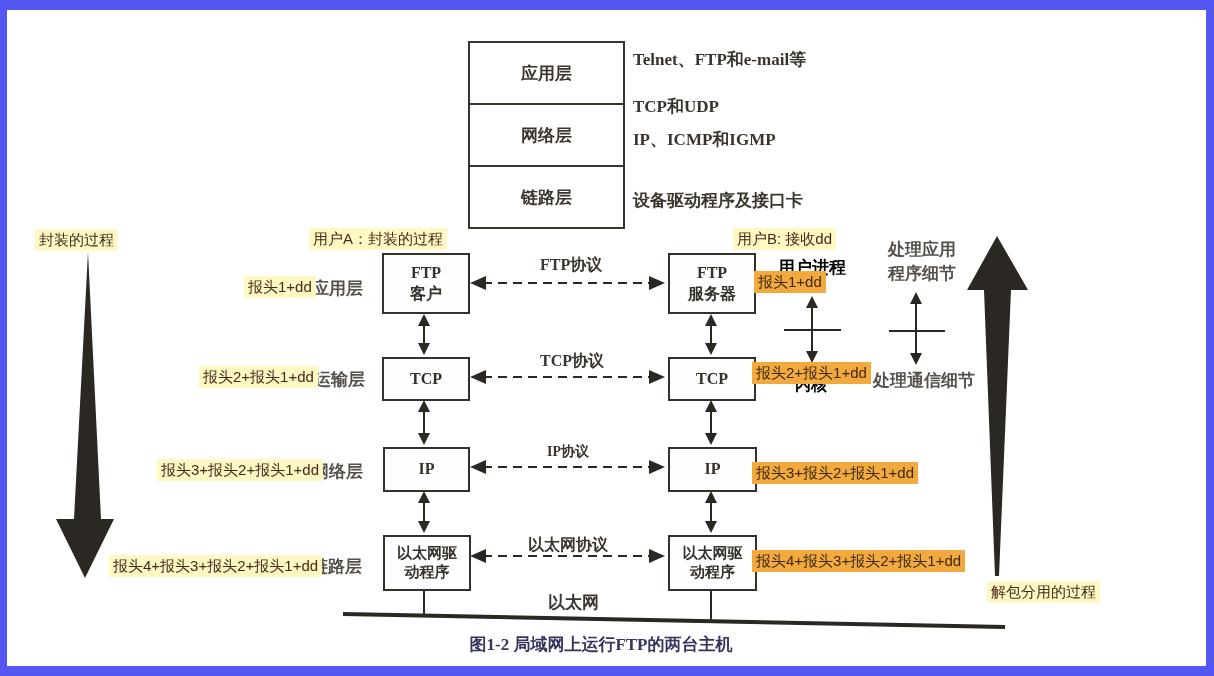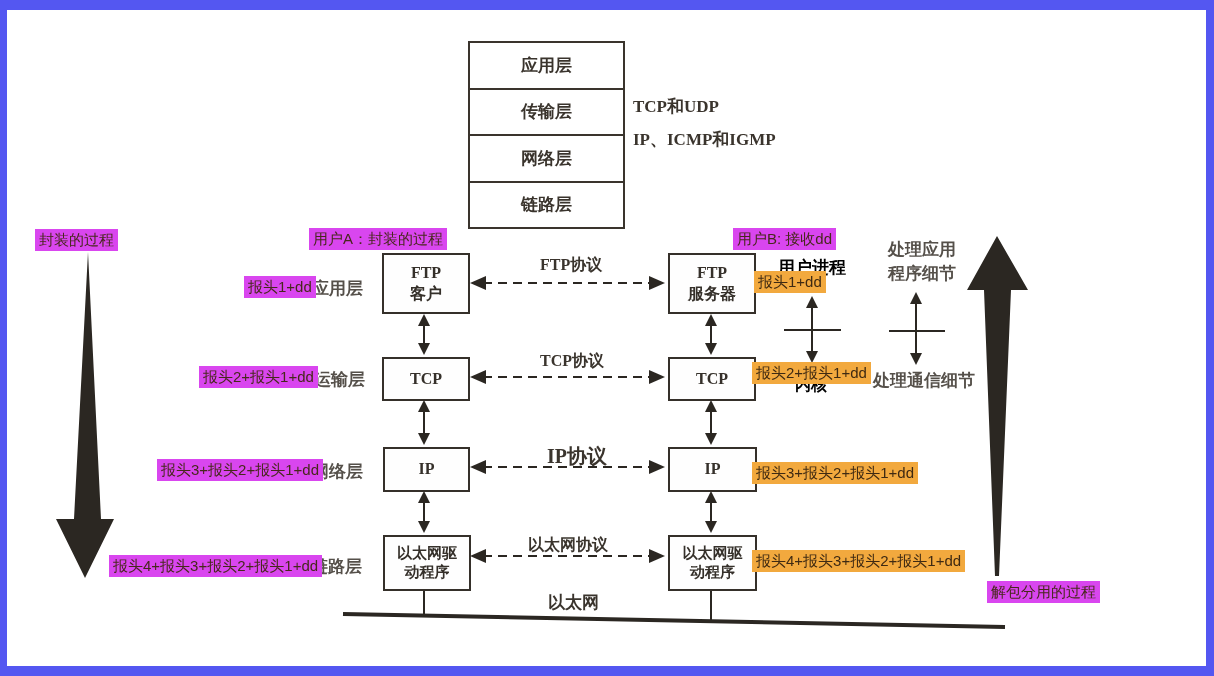--- a/index.html
+++ b/index.html
@@ -16,21 +16,21 @@
         color:#35302a;line-height:1.3;z-index:2;}
   
   .ltable{position:absolute;left:468px;top:41px;width:153px;height:184px;
           border:2px solid #3a342d;display:flex;flex-direction:column;z-index:2;}
   .ltable .row{flex:1;display:flex;align-items:center;justify-content:center;
           font-family:"Liberation Serif",serif;font-weight:bold;font-size:17px;color:#3a342d;}
   .ltable .row + .row{border-top:2px solid #3a342d;}
   
   .tag{position:absolute;font-size:15px;line-height:20px;padding:1px 4px;color:#47281c;
        white-space:nowrap;z-index:4;}
-  .tag.salmon{background:#d946ef;}
+  .tag.salmon{background:#fef9c3;}
   .tag.orange{background:#f2a93e;color:#3f2a12;}
   .svglayer{position:absolute;left:0;top:0;z-index:1;}
   
   .frame{position:absolute;background:#5457f1;z-index:10;}
   .watermark{position:absolute;left:1072px;top:666px;font-size:15px;color:#b6bac3;
        white-space:nowrap;z-index:5;}
   .caption{position:absolute;left:400px;top:633px;width:402px;text-align:center;
        font-family:"Liberation Serif",serif;font-weight:bold;font-size:17px;
        color:#35355e;z-index:3;white-space:nowrap;}
 </style>
@@ -105,26 +105,27 @@
         <line x1="916" y1="301" x2="916" y2="356"></line>
         <polygon stroke="none" points="916,292 910,304 922,304"></polygon>
         <polygon stroke="none" points="916,365 910,353 922,353"></polygon>
         <line x1="889" y1="331" x2="945" y2="331"></line>
       </g>
     </g>
   </svg>
 
   <div class="ltable">
     <div class="row">应用层</div>
-    <div class="row">传输层</div>
     <div class="row">网络层</div>
     <div class="row">链路层</div>
   </div>
+  <div class="abs book" style="left:633px;top:48px;font-size:17px;">Telnet、FTP和e-mail等</div>
   <div class="abs book" style="left:633px;top:95px;font-size:17px;text-align:right;">TCP和UDP</div>
   <div class="abs book" style="left:633px;top:128px;font-size:17px;">IP、ICMP和IGMP</div>
+  <div class="abs book" style="left:633px;top:189px;font-size:17px;">设备驱动程序及接口卡</div>
 
   <div class="pbox" style="left:382px;top:253px;width:84px;height:57px;">
     <span>FTP</span>
     <span>客户</span>
   </div>
   <div class="pbox" style="left:382px;top:357px;width:84px;height:40px;">
     <span>TCP</span>
   </div>
   <div class="pbox" style="left:383px;top:447px;width:83px;height:41px;">
     <span>IP</span>
@@ -144,21 +145,21 @@
   <div class="pbox" style="left:668px;top:447px;width:85px;height:41px;">
     <span>IP</span>
   </div>
   <div class="pbox" style="left:668px;top:535px;width:85px;height:52px;font-size:15px;">
     <span>以太网驱</span>
     <span>动程序</span>
   </div>
 
   <div class="abs book" style="left:540px;top:255px;font-size:16px;">FTP协议</div>
   <div class="abs book" style="left:540px;top:351px;font-size:16px;">TCP协议</div>
-  <div class="abs book" style="left:547px;top:443px;font-size:20px;">IP协议</div>
+  <div class="abs book" style="left:547px;top:443px;font-size:14px;">IP协议</div>
   <div class="abs book" style="left:528px;top:535px;font-size:16px;">以太网协议</div>
   <div class="abs book" style="left:548px;top:591px;font-size:17px;">以太网</div>
 
   <div class="abs book" style="left:312px;top:277px;font-size:17px;color:#55504a;">应用层</div>
   <div class="abs book" style="left:314px;top:368px;font-size:17px;color:#55504a;">运输层</div>
   <div class="abs book" style="left:312px;top:460px;font-size:17px;color:#55504a;">网络层</div>
   <div class="abs book" style="left:311px;top:555px;font-size:17px;color:#55504a;">链路层</div>
 
   <div class="abs book faint" style="left:778px;top:256px;font-size:17px;z-index:0;">用户进程</div>
   <div class="abs book faint" style="left:795px;top:375px;font-size:16px;z-index:0;text-align:center;">内核</div>
@@ -175,19 +176,20 @@
   <div class="tag salmon" style="left:244px;top:276px;">报头1+dd</div>
   <div class="tag salmon" style="left:199px;top:366px;">报头2+报头1+dd</div>
   <div class="tag salmon" style="left:157px;top:459px;">报头3+报头2+报头1+dd</div>
   <div class="tag salmon" style="left:109px;top:555px;">报头4+报头3+报头2+报头1+dd</div>
 
   <div class="tag orange" style="left:754px;top:271px;">报头1+dd</div>
   <div class="tag orange" style="left:752px;top:362px;">报头2+报头1+dd</div>
   <div class="tag orange" style="left:752px;top:462px;">报头3+报头2+报头1+dd</div>
   <div class="tag orange" style="left:752px;top:550px;">报头4+报头3+报头2+报头1+dd</div>
 
+  <div class="caption">图1-2  局域网上运行FTP的两台主机</div>
   <div class="watermark">CSDN @阿浩啊z</div>
 
   <div class="frame" style="left:0;top:0;width:1214px;height:10px;"></div>
   <div class="frame" style="left:0;top:666px;width:1214px;height:10px;"></div>
   <div class="frame" style="left:0;top:0;width:7px;height:676px;"></div>
   <div class="frame" style="left:1206px;top:0;width:8px;height:676px;"></div>
 </div>
 
 </body></html>

